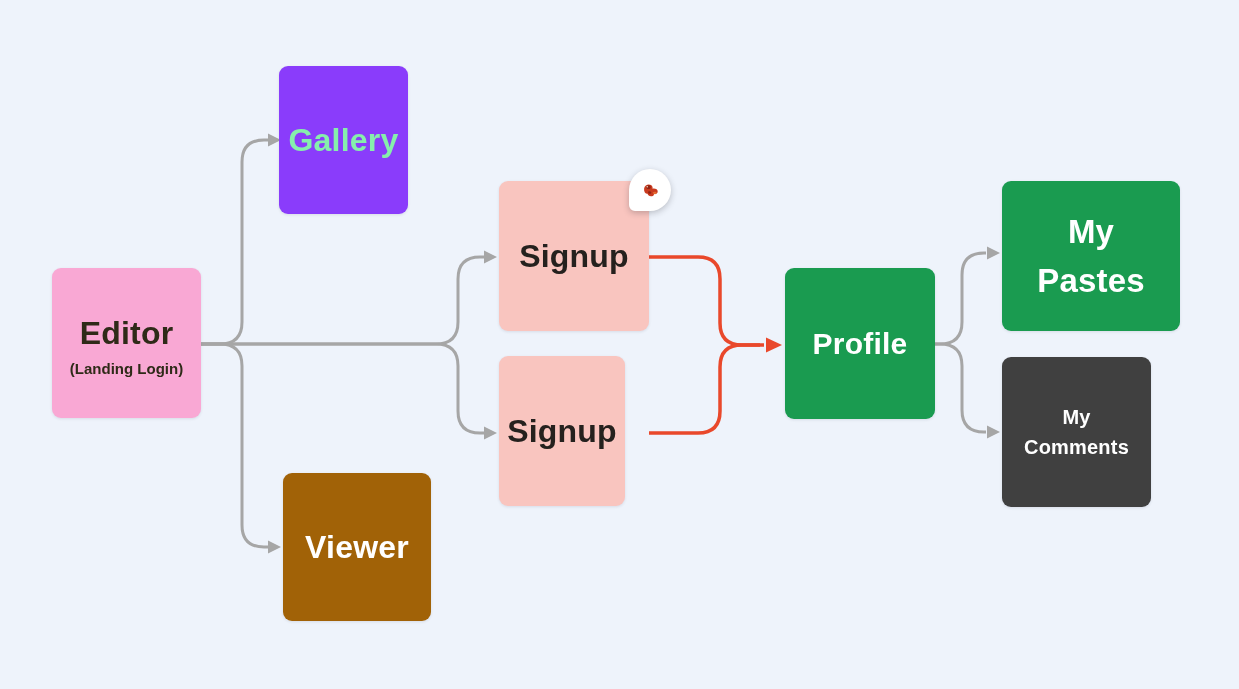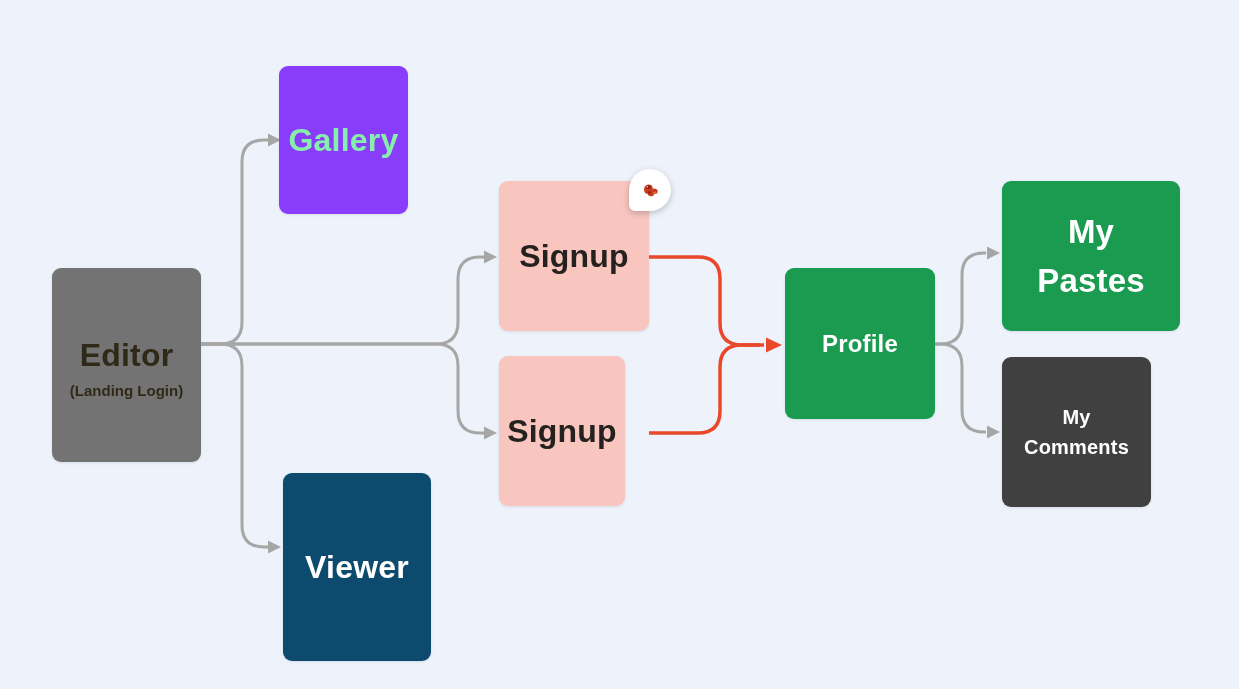--- a/index.html
+++ b/index.html
@@ -84,38 +84,38 @@
       <g>
         <path d="M 649 257 H 698 Q 720 257 720 279 V 323 Q 720 345 742 345 H 764" fill="none" stroke="#E9482B" stroke-width="3.5"></path>
         <polygon points="782,345 766,337.5 766,352.5" fill="#E9482B"></polygon>
       </g>
       <g>
         <path d="M 649 433 H 698 Q 720 433 720 411 V 367 Q 720 345 742 345 H 760" fill="none" stroke="#E9482B" stroke-width="3.5"></path>
       </g>
     </svg>
 
   <div>
-      <div class="node" style="left: 52px; top: 268px; width: 149px; height: 194px; background: #737373; color: rgb(47, 42, 24);">
+      <div class="node" style="left: 52px; top: 268px; width: 149px; height: 150px; background: #f9a8d4; color: rgb(47, 42, 24);">
         <span class="node-label" style="font-size: 32px;">Editor</span>
         <span class="node-sublabel" style="font-size: 15px;">(Landing Login)</span>
       </div>
       <div class="node" style="left: 279px; top: 66px; width: 129px; height: 148px; background: rgb(138, 60, 251); color: #86efac;">
         <span class="node-label" style="font-size: 32px;">Gallery</span>
       </div>
-      <div class="node" style="left: 283px; top: 473px; width: 148px; height: 188px; background: #0c4a6e; color: rgb(255, 255, 255);">
+      <div class="node" style="left: 283px; top: 473px; width: 148px; height: 148px; background: #a16207; color: rgb(255, 255, 255);">
         <span class="node-label" style="font-size: 32px;">Viewer</span>
       </div>
       <div class="node" style="left: 499px; top: 181px; width: 150px; height: 150px; background: rgb(249, 197, 191); color: rgb(37, 33, 30);">
         <span class="node-label" style="font-size: 32px;">Signup</span>
       </div>
       <div class="node" style="left: 499px; top: 356px; width: 126px; height: 150px; background: rgb(249, 197, 191); color: rgb(37, 33, 30);">
         <span class="node-label" style="font-size: 32px;">Signup</span>
       </div>
       <div class="node" style="left: 785px; top: 268px; width: 150px; height: 151px; background: rgb(26, 155, 80); color: rgb(255, 255, 255);">
-        <span class="node-label" style="font-size: 24px;">Profile</span>
+        <span class="node-label" style="font-size: 30px;">Profile</span>
       </div>
       <div class="node" style="left: 1002px; top: 181px; width: 178px; height: 150px; background: rgb(26, 155, 80); color: rgb(255, 255, 255);">
         <span class="node-label" style="font-size: 33px; max-width: 110px;">My Pastes</span>
       </div>
       <div class="node" style="left: 1002px; top: 357px; width: 149px; height: 150px; background: #404040; color: rgb(255, 255, 255);">
         <span class="node-label" style="font-size: 20px; max-width: 115px;">My Comments</span>
       </div>
     </div>
 
   <div class="badge">

